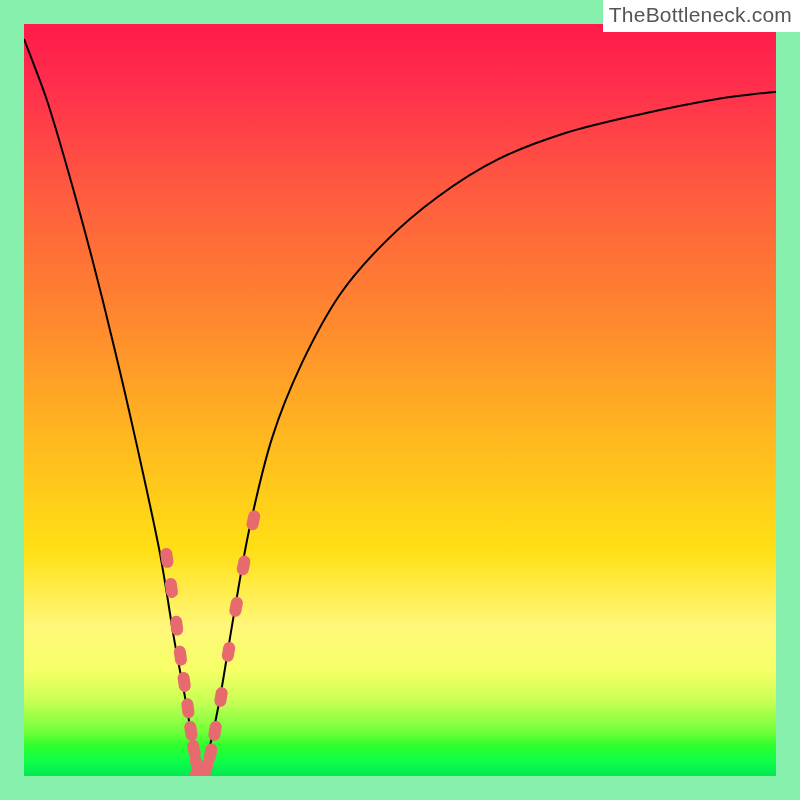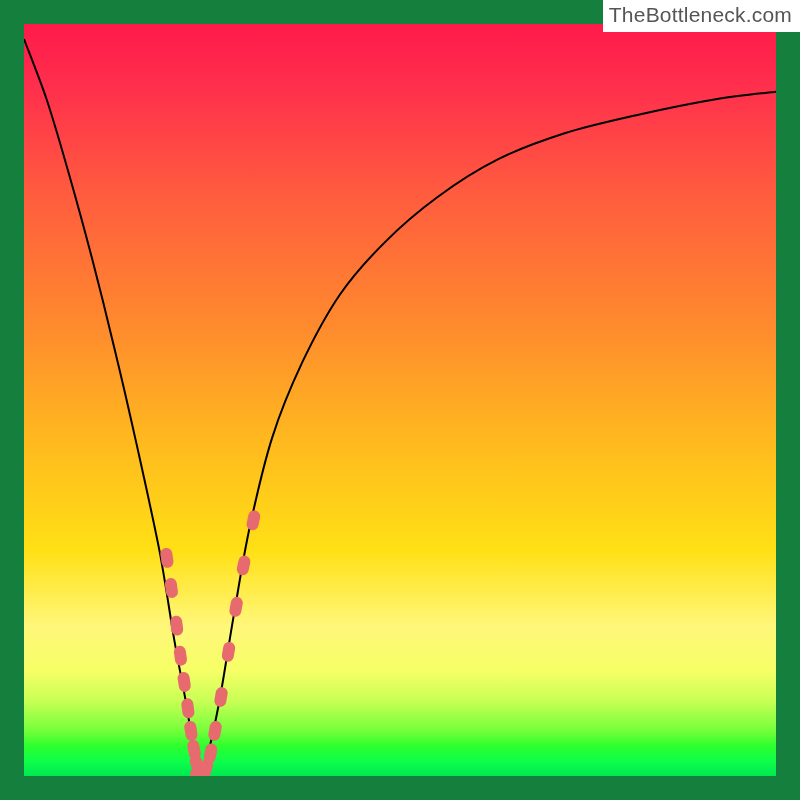--- a/index.html
+++ b/index.html
@@ -8,21 +8,21 @@
     width: 800px;
     height: 800px;
     overflow: hidden;
     background: #000;
     font-family: Arial, Helvetica, sans-serif;
   }
   .frame {
     position: relative;
     width: 800px;
     height: 800px;
-    background: #15803d;
+    background: #86efac;
   }
   .plot-area {
     position: absolute;
     left: 24px;
     top: 24px;
     width: 752px;
     height: 752px;
     
     background: linear-gradient(
       to bottom,

